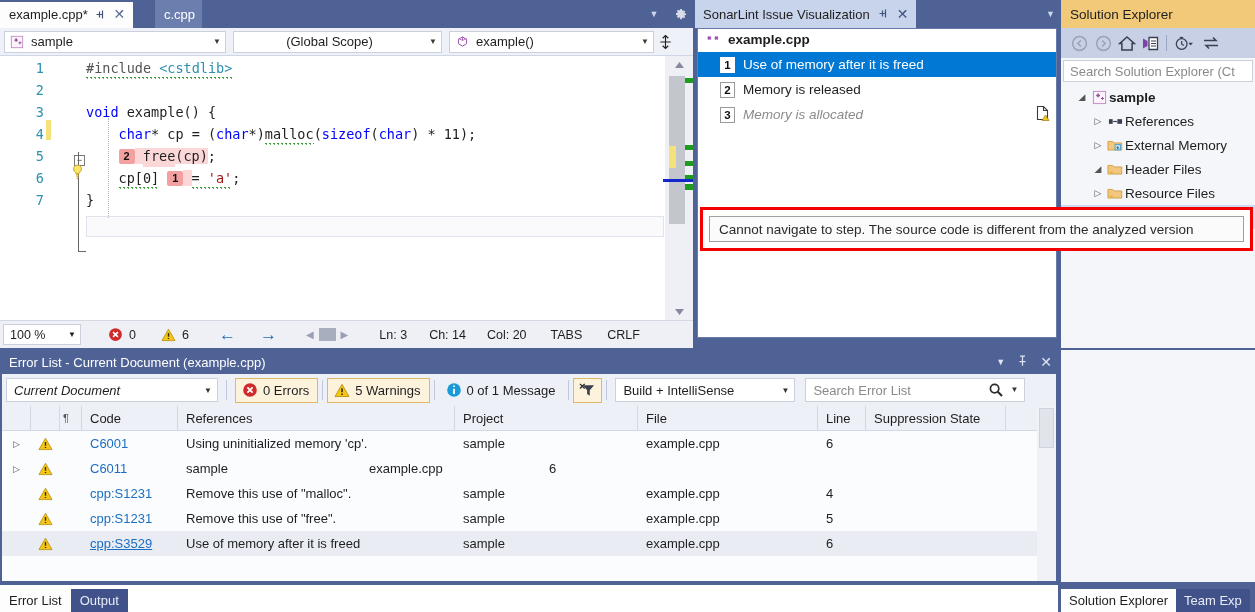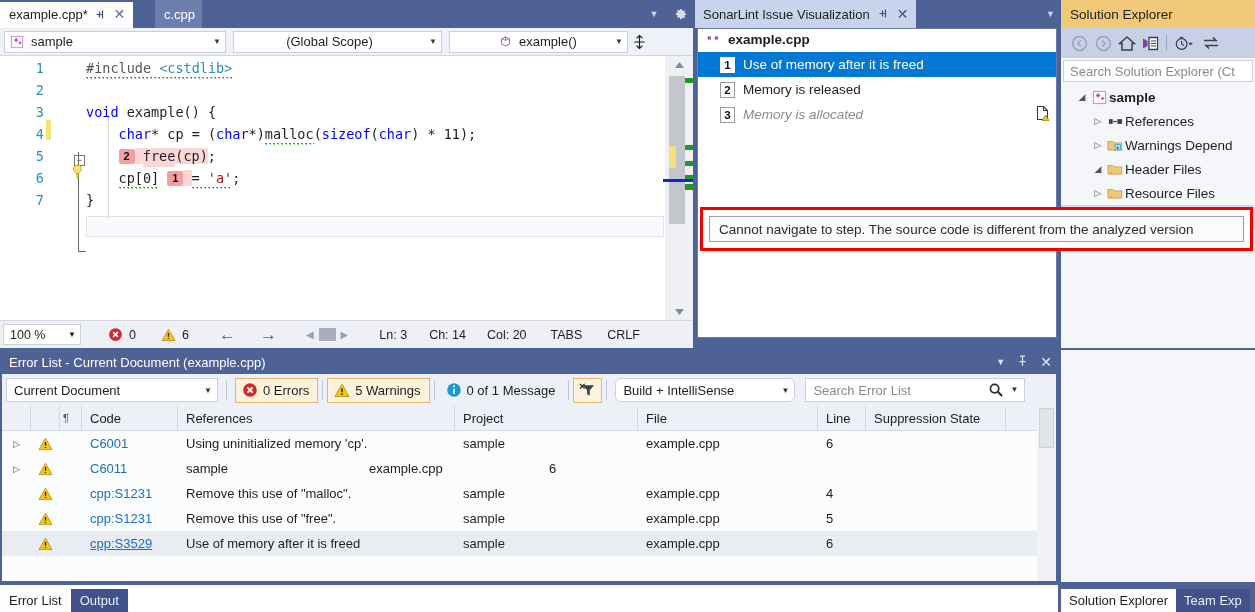--- a/index.html
+++ b/index.html
@@ -231,21 +231,21 @@
             <path d="M9.8 8.4h3.2v1.1H9.8z M10.8 7.4h1.1v3.1h-1.1z" fill="#8f4f9b"></path>
           </svg>
         </span>
         <span class="cb-text" style="flex:1;">sample</span>
         <span class="cb-arrow">▼</span>
       </div>
       <div class="nav-combo" style="width:209px; margin-left:7px;">
         <span class="cb-text" style="flex:1; text-align:center; padding-left:0;">(Global Scope)</span>
         <span class="cb-arrow">▼</span>
       </div>
-      <div class="nav-combo" style="width:179px; margin-left:7px;padding-left:43px;">
+      <div class="nav-combo" style="width:205px; margin-left:7px;">
         <span class="nav-ic">
           <svg width="13" height="13" viewBox="0 0 16 16">
             <path d="M8 2.4 13 5.2v5.6L8 13.6 3 10.8V5.2z" fill="none" stroke="#9b4fae" stroke-width="1.2"></path>
             <path d="M8 2.4v4.2M8 6.6 3.3 4.3M8 6.6l4.7-2.3" stroke="#9b4fae" stroke-width="1"></path>
           </svg>
         </span>
         <span class="cb-text" style="flex:1;">example()</span>
         <span class="cb-arrow">▼</span>
       </div>
       <div id="nav-split">
@@ -473,21 +473,21 @@
 
       <div class="se-row nosel" style="padding-left:30px;">
         <span class="se-exp">▷</span>
         <span class="se-ic">
           <svg width="16" height="14" viewBox="0 0 17 14">
             <path d="M1 3.2h5l1.4 1.6h8.3v7.6H1z" fill="#f3c77b" stroke="#c79a42" stroke-width=".9"></path>
             <rect x="8.6" y="6.6" width="5.6" height="5.6" fill="#cfe9f7" stroke="#3f9fd0" stroke-width="1"></rect>
             <path d="M11.4 8.2v2.6M10.2 9.8l1.2 1.1 1.2-1.1" stroke="#246d97" stroke-width="1"></path>
           </svg>
         </span>
-        <span class="se-lbl">Warnings Depend</span>
+        <span class="se-lbl">External Memory</span>
       </div>
 
       <div class="se-row nosel" style="padding-left:30px;">
         <span class="se-exp">◢</span>
         <span class="se-ic">
           <svg width="16" height="14" viewBox="0 0 17 14">
               <path d="M1 3.2h5l1.4 1.6h8.3v7.6H1z" fill="#f3c77b" stroke="#c79a42" stroke-width=".9"></path>
               <path d="M3.2 9.8v2.2l1.4-1.1 1.4 1.1V9.8z" fill="#e0a93d"></path>
             </svg>
         </span>
@@ -532,21 +532,21 @@
           <svg width="11" height="12" viewBox="0 0 11 12">
               <path d="M3 1.2h5M5.5 1.4v5.2M2.5 6.6h6M5.5 6.8v4" stroke="#dfe5f2" stroke-width="1.2" fill="none"></path>
             </svg>
         </span>
         <span style="font-size:14px; cursor:pointer;">✕</span>
       </span>
     </div>
 
     <div id="el-toolbar">
       <div class="el-combo" style="width:212px;">
-        <span class="ecb-text" style="flex:1;">Current Document</span>
+        <span class="ecb-text" style="flex:1;font-style:italic;">Current Document</span>
         <span class="ecb-arrow">▼</span>
       </div>
       <div class="el-vsep" style="margin-left:8px;"></div>
       <div class="el-btn" style="margin-left:4px;">
         <svg width="16" height="16" viewBox="0 0 16 16">
             <circle cx="8" cy="8" r="6.8" fill="#cf2b2b"></circle>
             <path d="M5.4 5.4l5.2 5.2M10.6 5.4l-5.2 5.2" stroke="#fff" stroke-width="1.8"></path>
           </svg>
         <span>0 Errors</span>
       </div>
@@ -567,21 +567,21 @@
         <span>0 of 1 Message</span>
       </div>
       <div class="el-vsep"></div>
       <div class="el-btn" style="padding:0 5px;">
         <svg width="17" height="16" viewBox="0 0 18 16">
           <path d="M4 3h12l-4.6 5.2V14L8.6 12.2V8.2z" fill="#3a3f52"></path>
           <path d="M1 1.5 6 6.5M6 1.5 1 6.5" stroke="#2b2b2b" stroke-width="1.4"></path>
         </svg>
       </div>
       <div class="el-vsep"></div>
-      <div class="el-combo" style="width:180px; margin-left:4px;border-radius:6px;">
+      <div class="el-combo" style="width:180px; margin-left:4px;">
         <span class="ecb-text" style="flex:1;">Build + IntelliSense</span>
         <span class="ecb-arrow">▼</span>
       </div>
       <div id="el-search" style="width:220px; margin-left:10px; position:relative;" placeholder="Search Error List">
         <span>Search Error List</span>
         <span style="position:absolute; right:20px; top:3px;">
           <svg width="16" height="16" viewBox="0 0 16 16">
               <circle cx="6.6" cy="6.6" r="4.2" fill="none" stroke="#2b2b2b" stroke-width="1.7"></circle>
               <path d="M9.8 9.8 14 14" stroke="#2b2b2b" stroke-width="2"></path>
             </svg>

